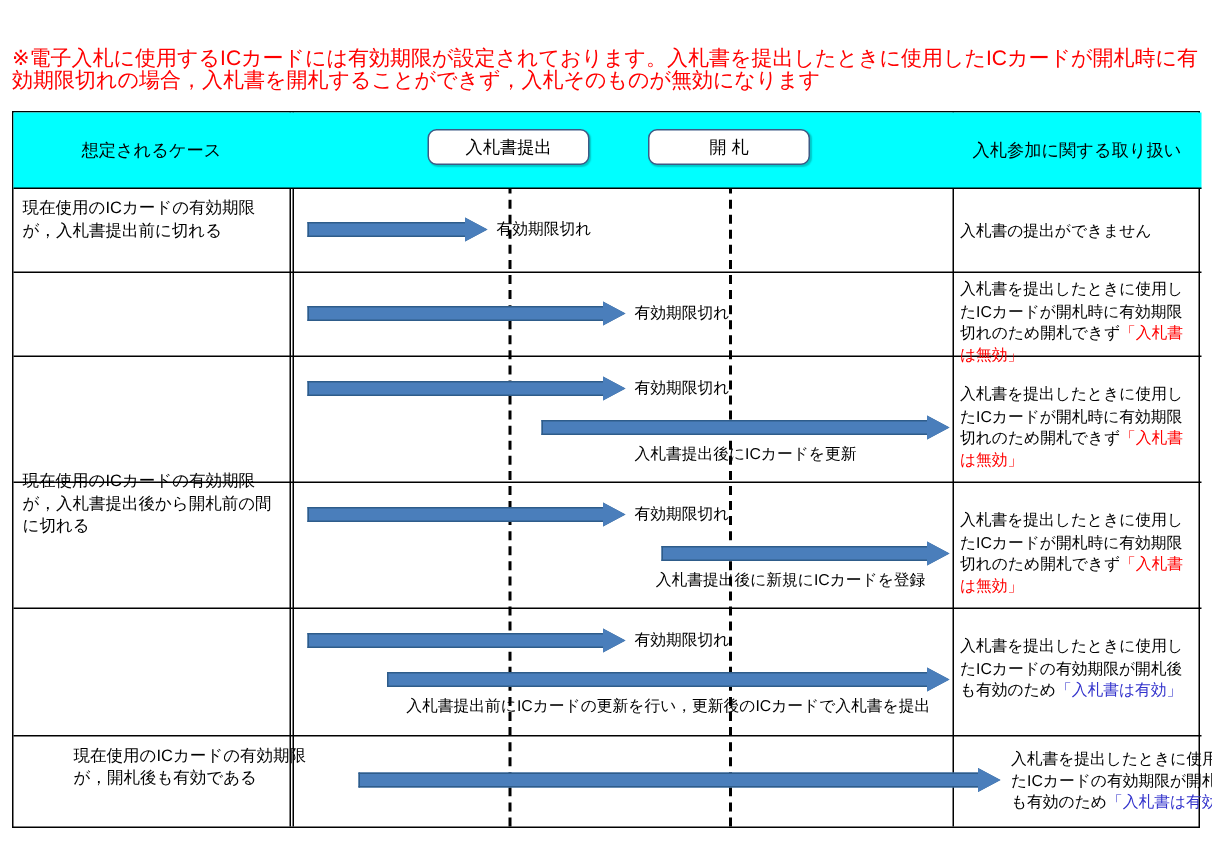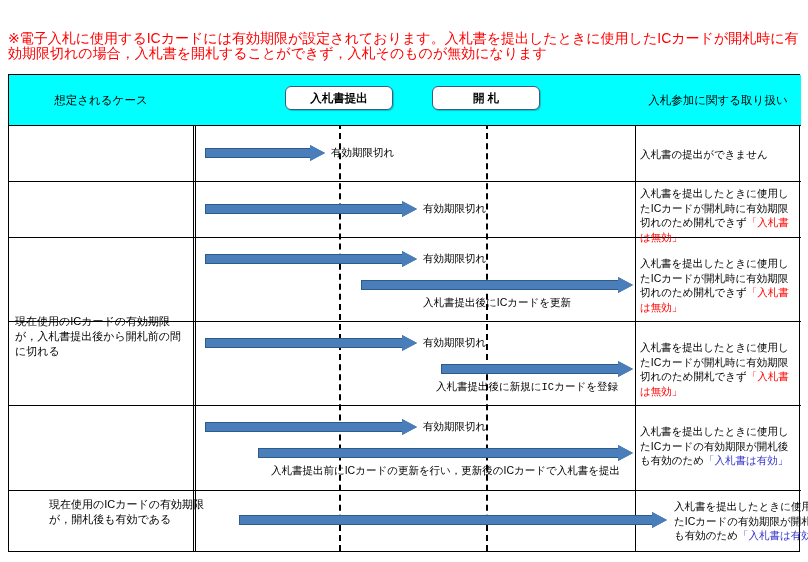--- a/index.html
+++ b/index.html
@@ -81,21 +81,20 @@
     top: 11px;
     height: 24px;
     min-width: 108px;
     background: #ffffff;
     border: 1.6px solid #3c5a85;
     border-radius: 6px;
     display: flex; align-items: center; justify-content: center;
     font-size: 11.5px; color: #000000;
     box-shadow: 1px 1px 1px rgba(0,0,0,0.22);
     padding: 0 8px;
-    font-weight: bold;
   }
   #ms-bid { left: 276px; }
   #ms-open { left: 423px; }
 
   
   .tl {
     position: absolute;
     width: 0;
     border-left: 2px dashed #000000;
   }
@@ -178,20 +177,21 @@
     <div class="tl" style="left:477px; top:38px; bottom:0;"></div>
 
     <div class="thead">
       <div class="th-case">想定されるケース</div>
       <div class="mstone" id="ms-bid">入札書提出</div>
       <div class="mstone" id="ms-open">開 札</div>
       <div class="th-right">入札参加に関する取り扱い</div>
     </div>
 
     <div class="row" style="top:51px; height:56px;">
+      <div class="lcell" style="top:0; height:56px;">現在使用のICカードの有効期限が，入札書提出前に切れる</div>
       <div class="arrow" style="left:196px; top:19px; width:120px;">
         <div class="shaft" style="width:105px;"></div>
         <div class="head" style="left:105px;"></div>
       </div>
       <div class="alabel" style="left:322px; top:20px;">有効期限切れ</div>
       <div class="rcell vc" style="top:0; height:56px;">
         <span><span>入札書の提出ができません</span></span>
       </div>
     </div>
 
@@ -228,21 +228,21 @@
       <div class="arrow" style="left:196px; top:13px; width:212px;">
         <div class="shaft" style="width:197px;"></div>
         <div class="head" style="left:197px;"></div>
       </div>
       <div class="alabel" style="left:414px; top:14px;">有効期限切れ</div>
 
       <div class="arrow" style="left:432px; top:39px; width:192px;">
         <div class="shaft" style="width:177px;"></div>
         <div class="head" style="left:177px;"></div>
       </div>
-      <div class="alabel ctr" style="left:412px; top:58px; width:212px;font-family:Liberation Mono, monospace;">入札書提出後に新規にICカードを登録</div>
+      <div class="alabel ctr" style="left:412px; top:58px; width:212px;">入札書提出後に新規にICカードを登録</div>
 
       <div class="rcell" style="top:14px; height:70px;">
         <span>入札書を提出したときに使用したICカードが開札時に有効期限切れのため開札できず</span><span class="invalid">「入札書は無効」</span>
       </div>
     </div>
 
     <div class="row" style="top:331px; height:85px;">
       <div class="arrow" style="left:196px; top:13px; width:212px;">
         <div class="shaft" style="width:197px;"></div>
         <div class="head" style="left:197px;"></div>

